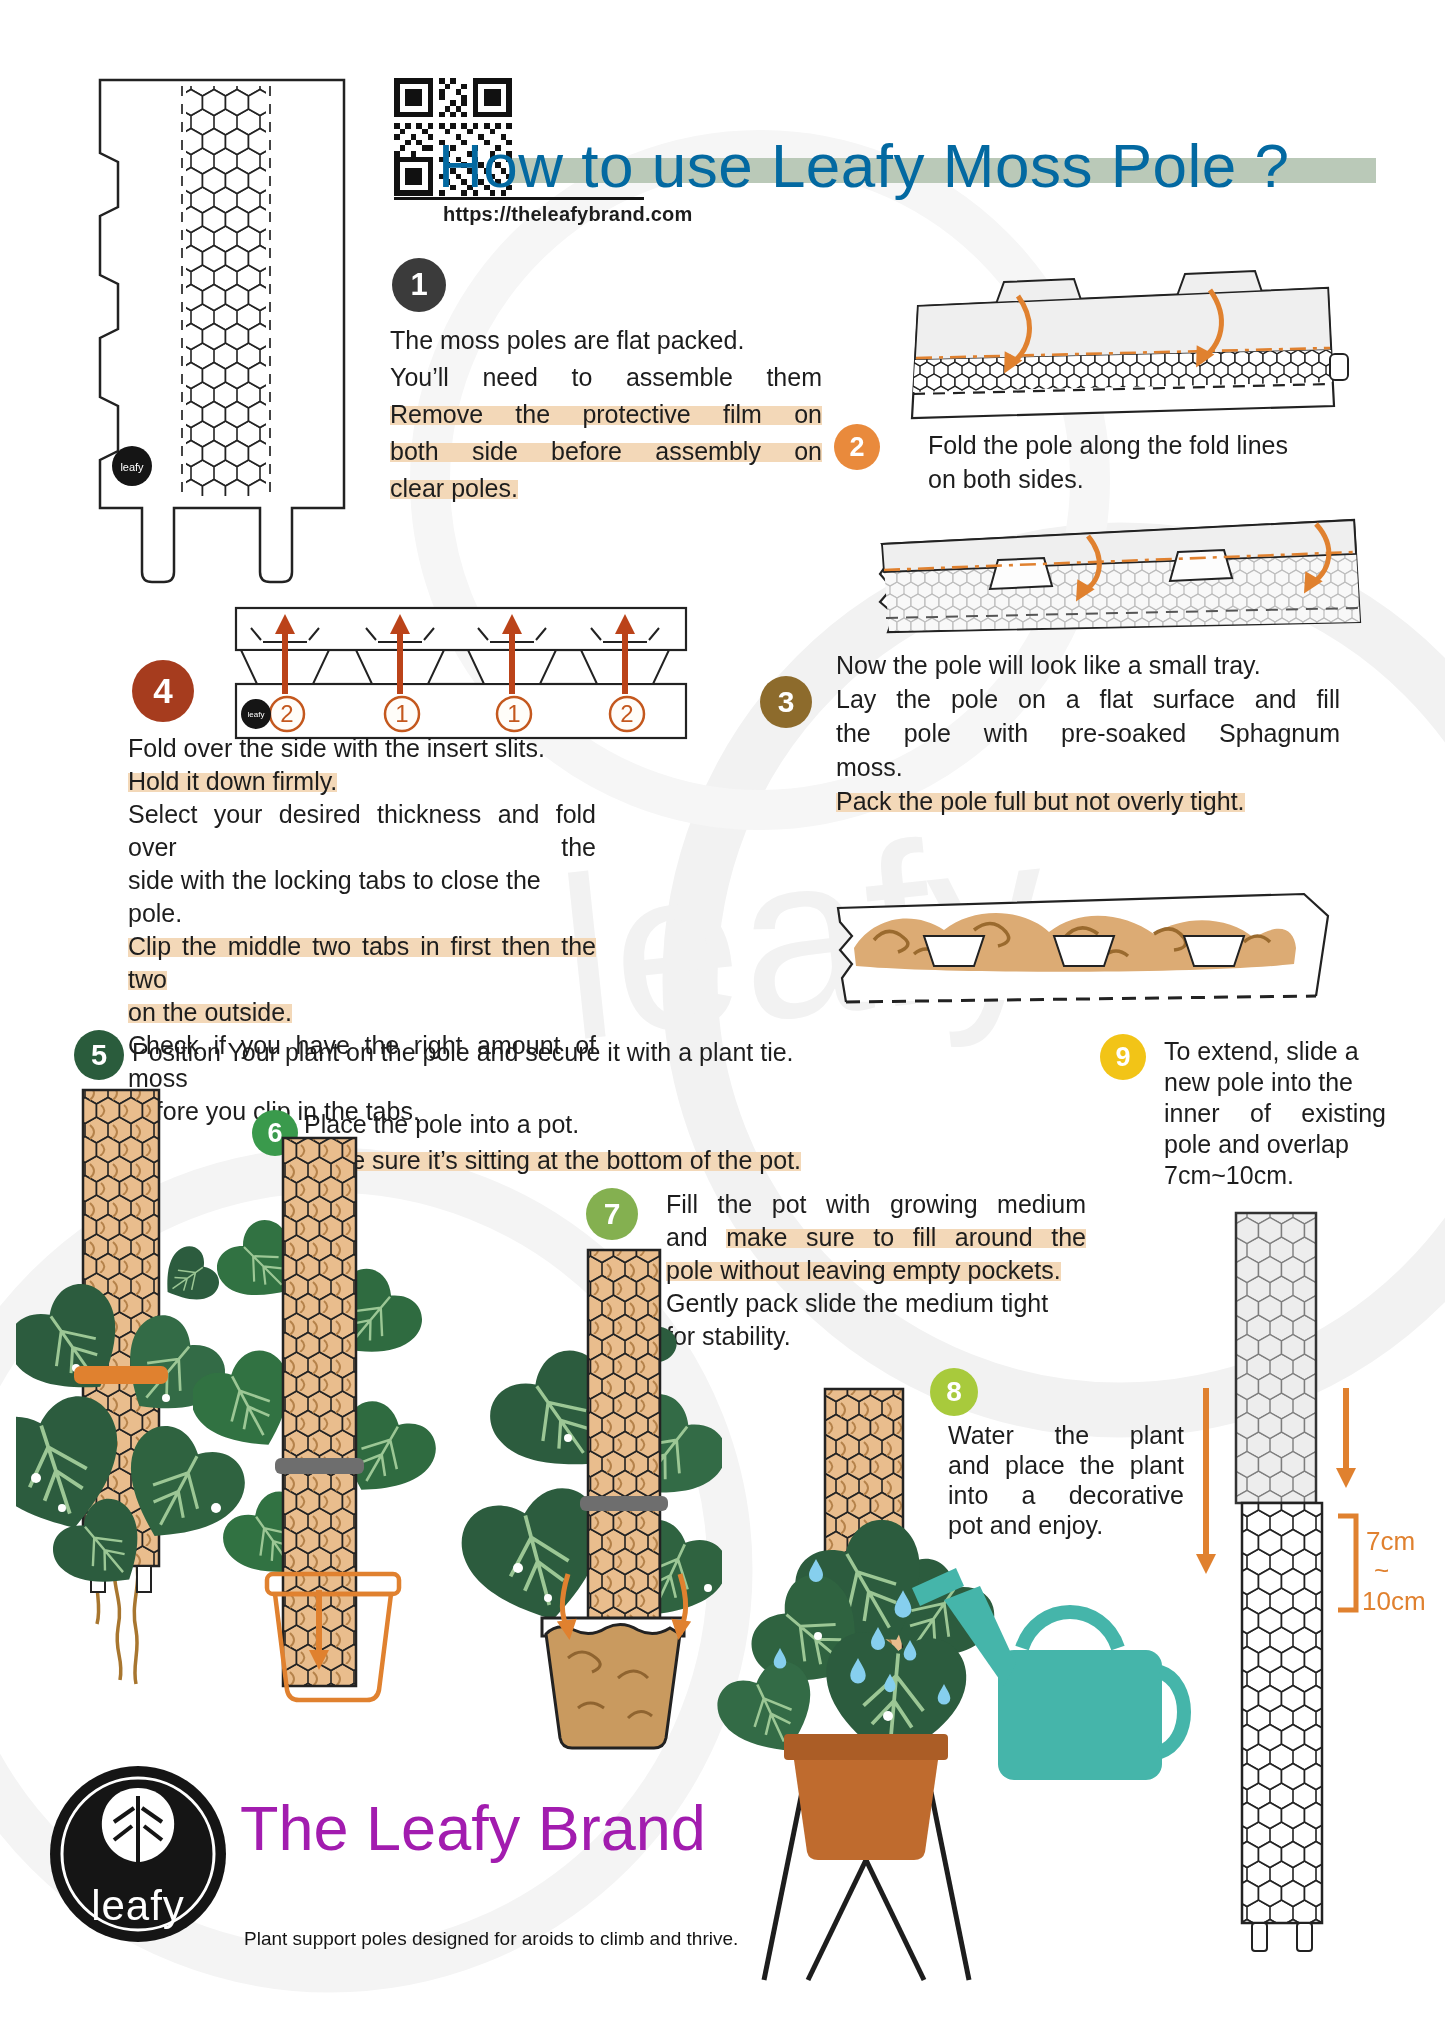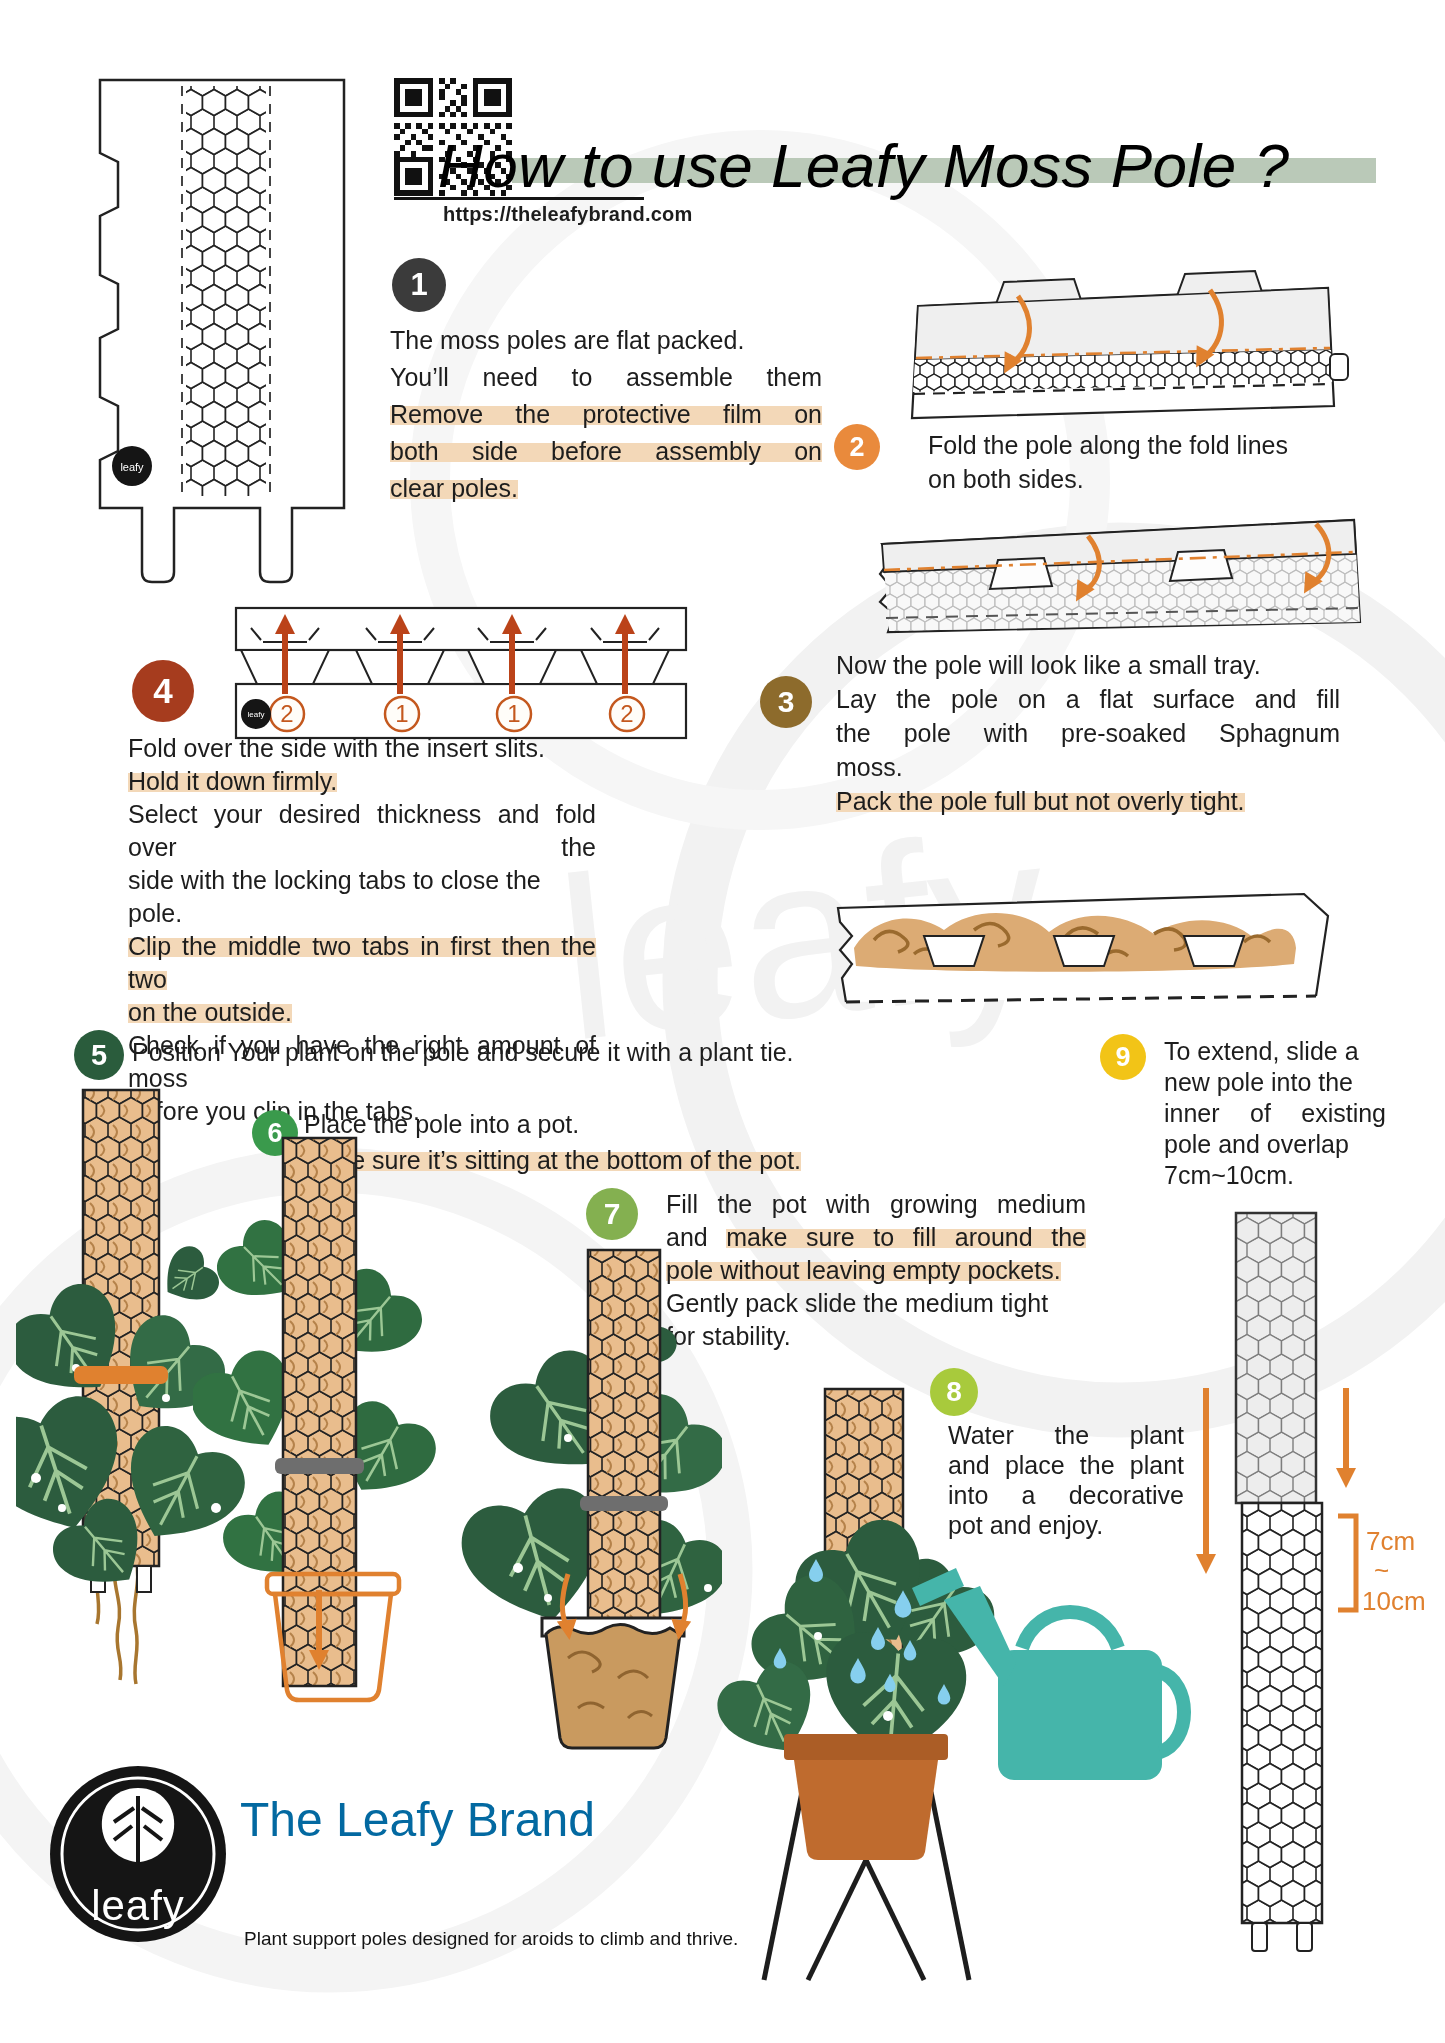--- a/index.html
+++ b/index.html
@@ -8,25 +8,25 @@
   .abs{position:absolute;}
   svg{display:block;}
   svg text{font-family:"Liberation Sans",sans-serif;}
   .badge{position:absolute;border-radius:50%;color:#fff;display:flex;align-items:center;
          justify-content:center;font-weight:700;}
   .tblock{position:absolute;font-size:25px;line-height:33px;color:#1d1d1d;}
   .tblock div{min-height:1em;}
   .nw{white-space:nowrap;}
   .j{text-align:justify;text-align-last:justify;}
   .hl{background-image:linear-gradient(to bottom,rgba(243,216,184,0) 22%,#f3d8b8 22%,#f3d8b8 90%,rgba(243,216,184,0) 90%);}
-  .title{position:absolute;left:438px;top:130px;font-size:62px;letter-spacing:.5px;color:#000000;white-space:nowrap;z-index:3;font-style:italic;}
+  .title{position:absolute;left:438px;top:130px;font-size:62px;letter-spacing:.5px;color:#0369a1;white-space:nowrap;z-index:3;}
   .titlebar{position:absolute;left:436px;top:158px;width:940px;height:25px;background:#bac9b8;z-index:2;}
   .rule{position:absolute;left:394px;top:197px;width:250px;border-top:3px solid #141414;}
   .url{position:absolute;left:396px;top:203px;font-size:20px;font-weight:600;letter-spacing:.2px;margin-left:47px;}
-  .brandname{position:absolute;left:240px;top:1792px;font-size:48px;color:#0369a1;white-space:nowrap;text-align:center;}
+  .brandname{position:absolute;left:240px;top:1792px;font-size:63px;color:#a21caf;white-space:nowrap;text-align:center;}
   .brandtag{position:absolute;left:244px;top:1928px;font-size:19px;color:#141414;white-space:nowrap;}
   .z1{z-index:1;} .z2{z-index:2;} .z3{z-index:3;}
 </style>
 </head>
 <body>
 
 <div class="page">
 
   <svg width="0" height="0" style="position:absolute">
     <defs>

